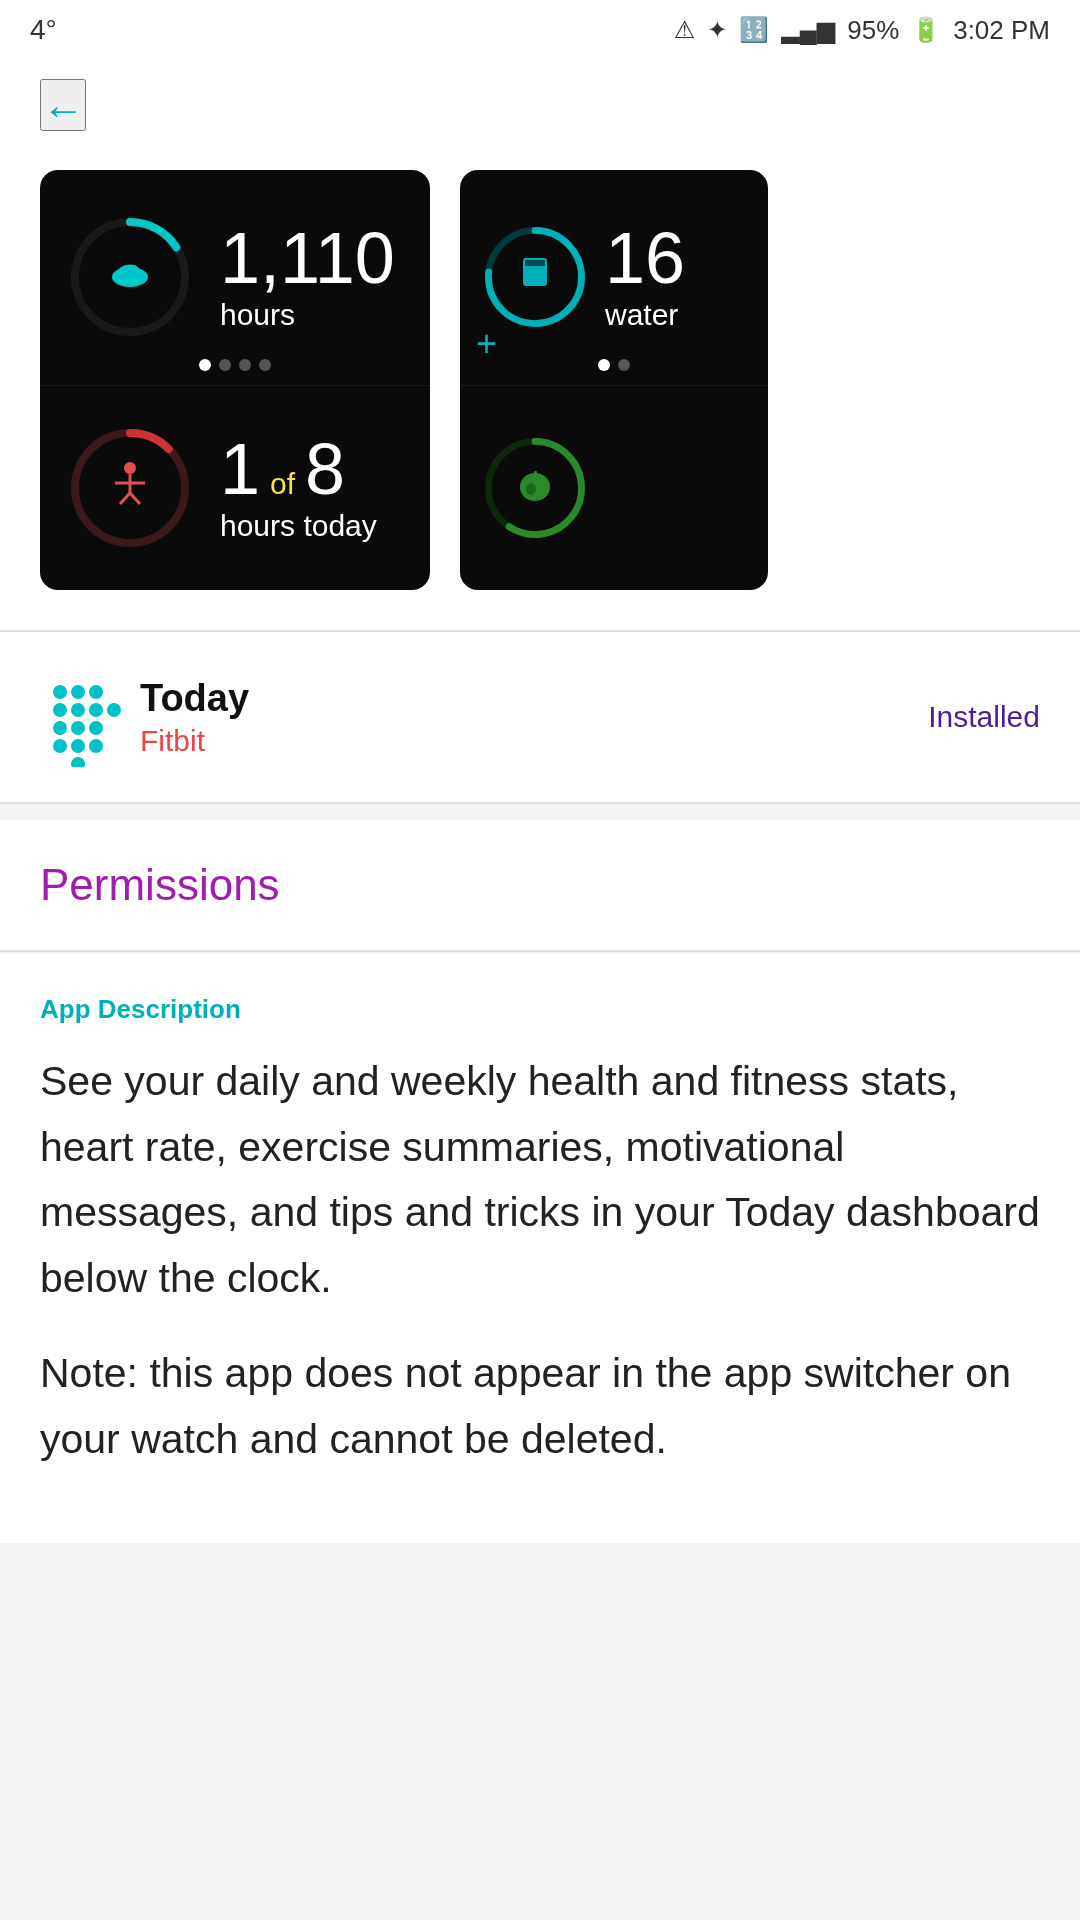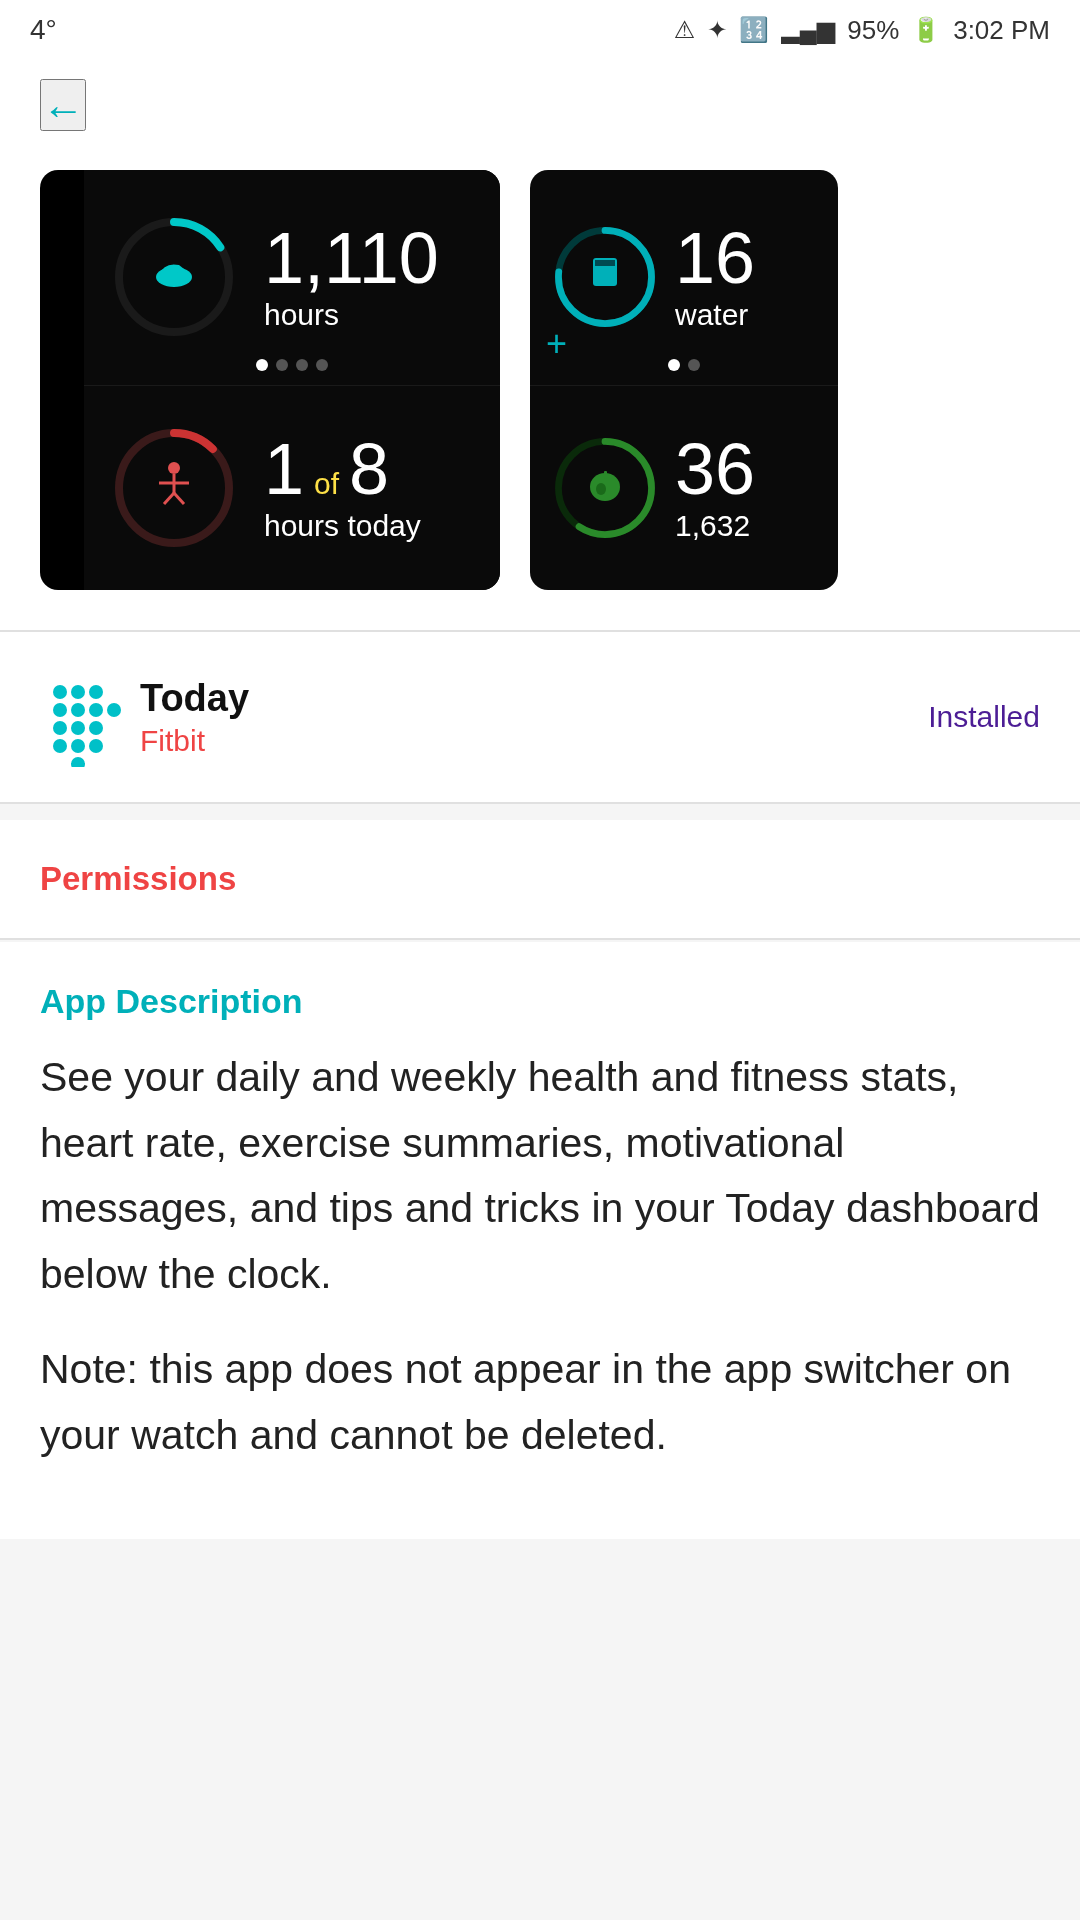--- a/index.html
+++ b/index.html
@@ -62,23 +62,22 @@
       overflow: hidden;
     }
 
     .screenshot-card {
       background: #000;
       border-radius: 18px;
       overflow: hidden;
       flex-shrink: 0;
     }
     .screenshot-card.left {
-      width: 460px;
+      width: 390px;
       height: 420px;
-      padding-left: 44px;
     }
     .screenshot-card.right {
       width: 308px;
       height: 420px;
     }
 
     
     .screen-inner {
       width: 100%;
       height: 100%;
@@ -223,33 +222,33 @@
       color: #4c1d95;
     }
 
     
     .permissions-section {
       background: #ffffff;
       padding: 40px 40px;
       margin-top: 16px;
     }
     .permissions-title {
-      font-size: 33px;
-      font-weight: 700;
-      color: #ef4444;
+      font-size: 44px;
+      font-weight: 400;
+      color: #a21caf;
     }
 
     
     .description-section {
       background: #ffffff;
       padding: 40px 40px;
       margin-top: 2px;
     }
     .description-heading {
-      font-size: 34px;
+      font-size: 26px;
       font-weight: 600;
       color: #00b0b9;
       margin-bottom: 24px;
     }
     .description-text {
       font-size: 41px;
       color: #222;
       line-height: 1.6;
       margin-bottom: 30px;
     }
@@ -371,24 +370,20 @@
             <circle cx="65" cy="65" r="55" fill="none" stroke="#2a8a2a" stroke-width="8" stroke-dasharray="345" stroke-dashoffset="140" stroke-linecap="round" transform="rotate(-90 65 65)"></circle>
           </svg>
           <div class="ring-icon">
             <svg width="44" height="44" viewBox="0 0 44 44">
 
               <ellipse cx="22" cy="26" rx="15" ry="14" fill="#2a8a2a"></ellipse>
               <rect x="21" y="10" width="3" height="8" rx="1" fill="#2a8a2a"></rect>
               <ellipse cx="18" cy="28" rx="5" ry="6" fill="#1a6a1a"></ellipse>
             </svg>
           </div>
-        </div>
-        <div class="screen-stats">
-          <div class="stat-number" style="font-size:72px;">36</div>
-          <div class="stat-label">1,632</div>
         </div>
       </div>
     </div>
   </div>
 
 </div>
 
 <div class="divider"></div>
 
 <div class="app-info-section">

